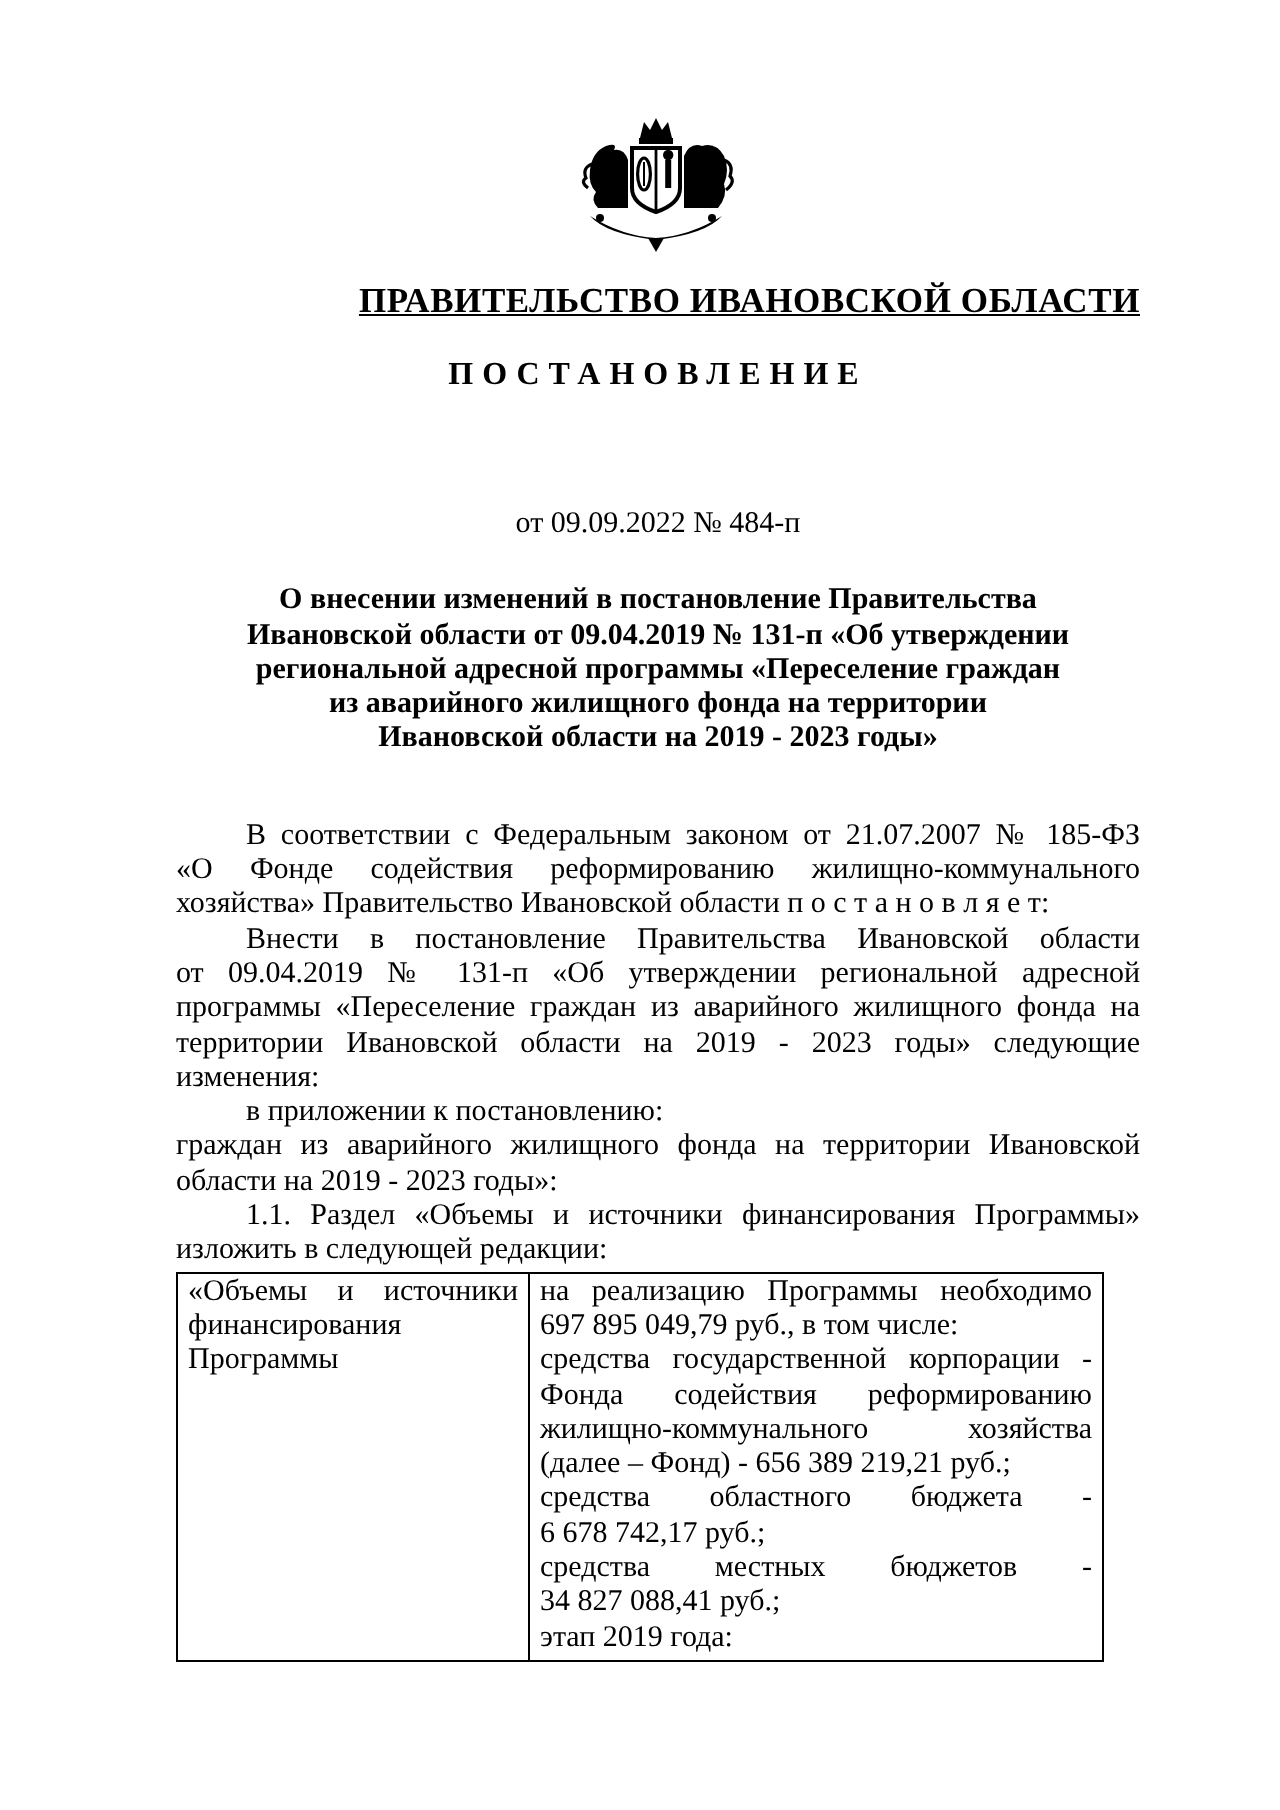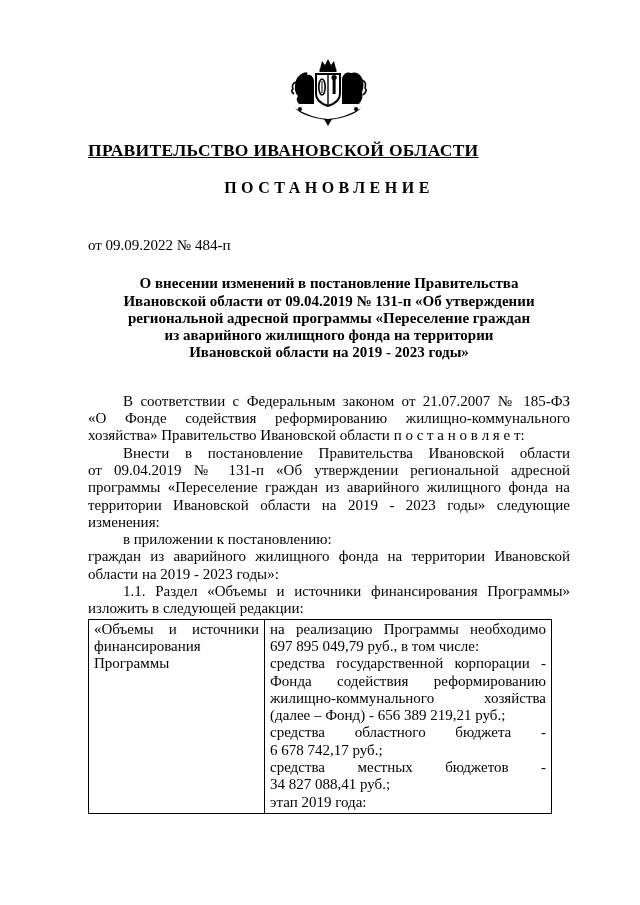--- a/index.html
+++ b/index.html
@@ -14,39 +14,39 @@
     padding: 0 70px 0 88px;
     overflow: hidden;
   }
   .emblem-wrap {
     margin-top: 58px;
     text-align: center;
     height: 70px;
   }
   .org-title {
     margin-top: 13px;
-    text-align: left;
+    text-align: right;
     font-weight: bold;
     font-size: 17.5px;
     letter-spacing: 0.3px;
     text-decoration: underline;
     line-height: 19px;
     white-space: nowrap;
   }
   .doc-type {
     margin-top: 19px;
     text-align: center;
     font-weight: bold;
     font-size: 16px;
     letter-spacing: 4.5px;
     line-height: 18px;
   }
   .date-block {
-    margin-top: 40px;
-    text-align: left;
+    margin-top: 57px;
+    text-align: center;
     font-size: 15px;
     line-height: 17.3px;
   }
   .decree-title {
     margin-top: 21px;
     text-align: center;
     font-weight: bold;
     font-size: 15px;
     line-height: 17.3px;
   }

